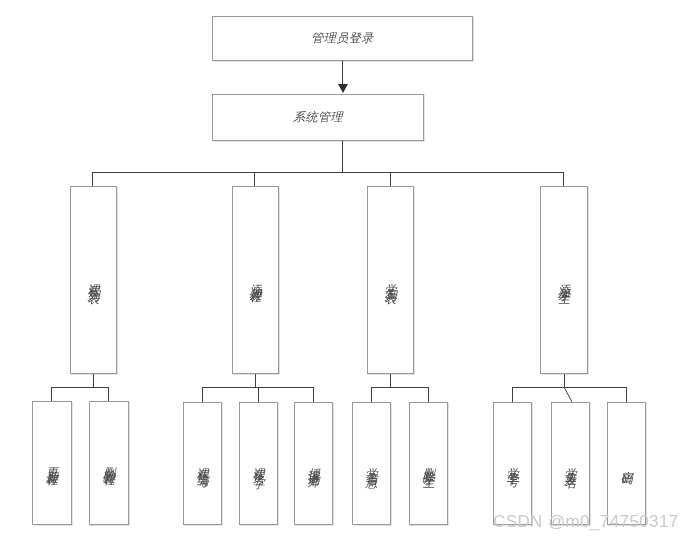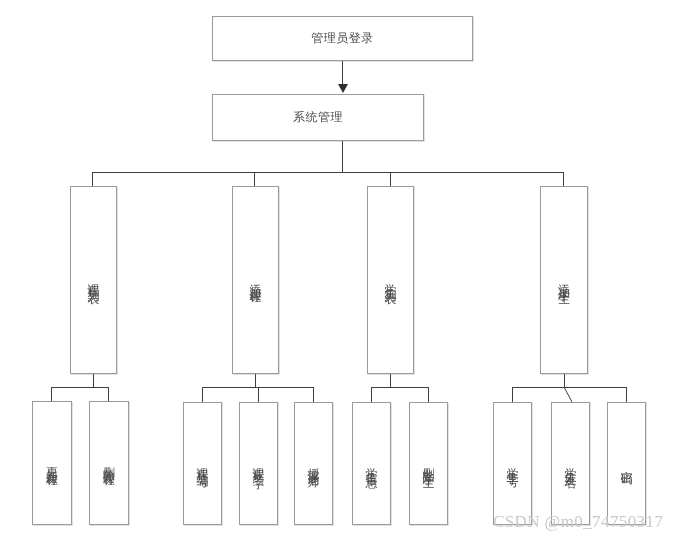--- a/index.html
+++ b/index.html
@@ -31,20 +31,21 @@
     align-items: center;
     justify-content: center;
     color: #4a4a4a;
   }
   .node .label {
     font-size: 12px;
     line-height: 1.32;
     letter-spacing: 0.5px;
     white-space: pre;
     text-align: center;
+    font-style: italic;
   }
   
   .node.horiz .label {
     writing-mode: horizontal-tb;
   }
   
   .node.vert .label {
     writing-mode: vertical-rl;
     text-orientation: upright;
     letter-spacing: 3px;
@@ -68,21 +69,21 @@
     border-top: 9px solid #2e2e2e;
   }
 
   .diag { position: absolute; left: 0; top: 0; width: 683px; height: 541px; pointer-events: none; }
 
   
   #watermark {
     position: absolute;
     left: 493px;
     top: 512px;
-    font-family: Liberation Serif, serif;
+    font-family: Liberation Sans, sans-serif;
     font-size: 17px;
     color: #c9c9c9;
     letter-spacing: 0.4px;
     white-space: nowrap;
   }
 </style>
 </head>
 <body>
 
 <div id="canvas">

